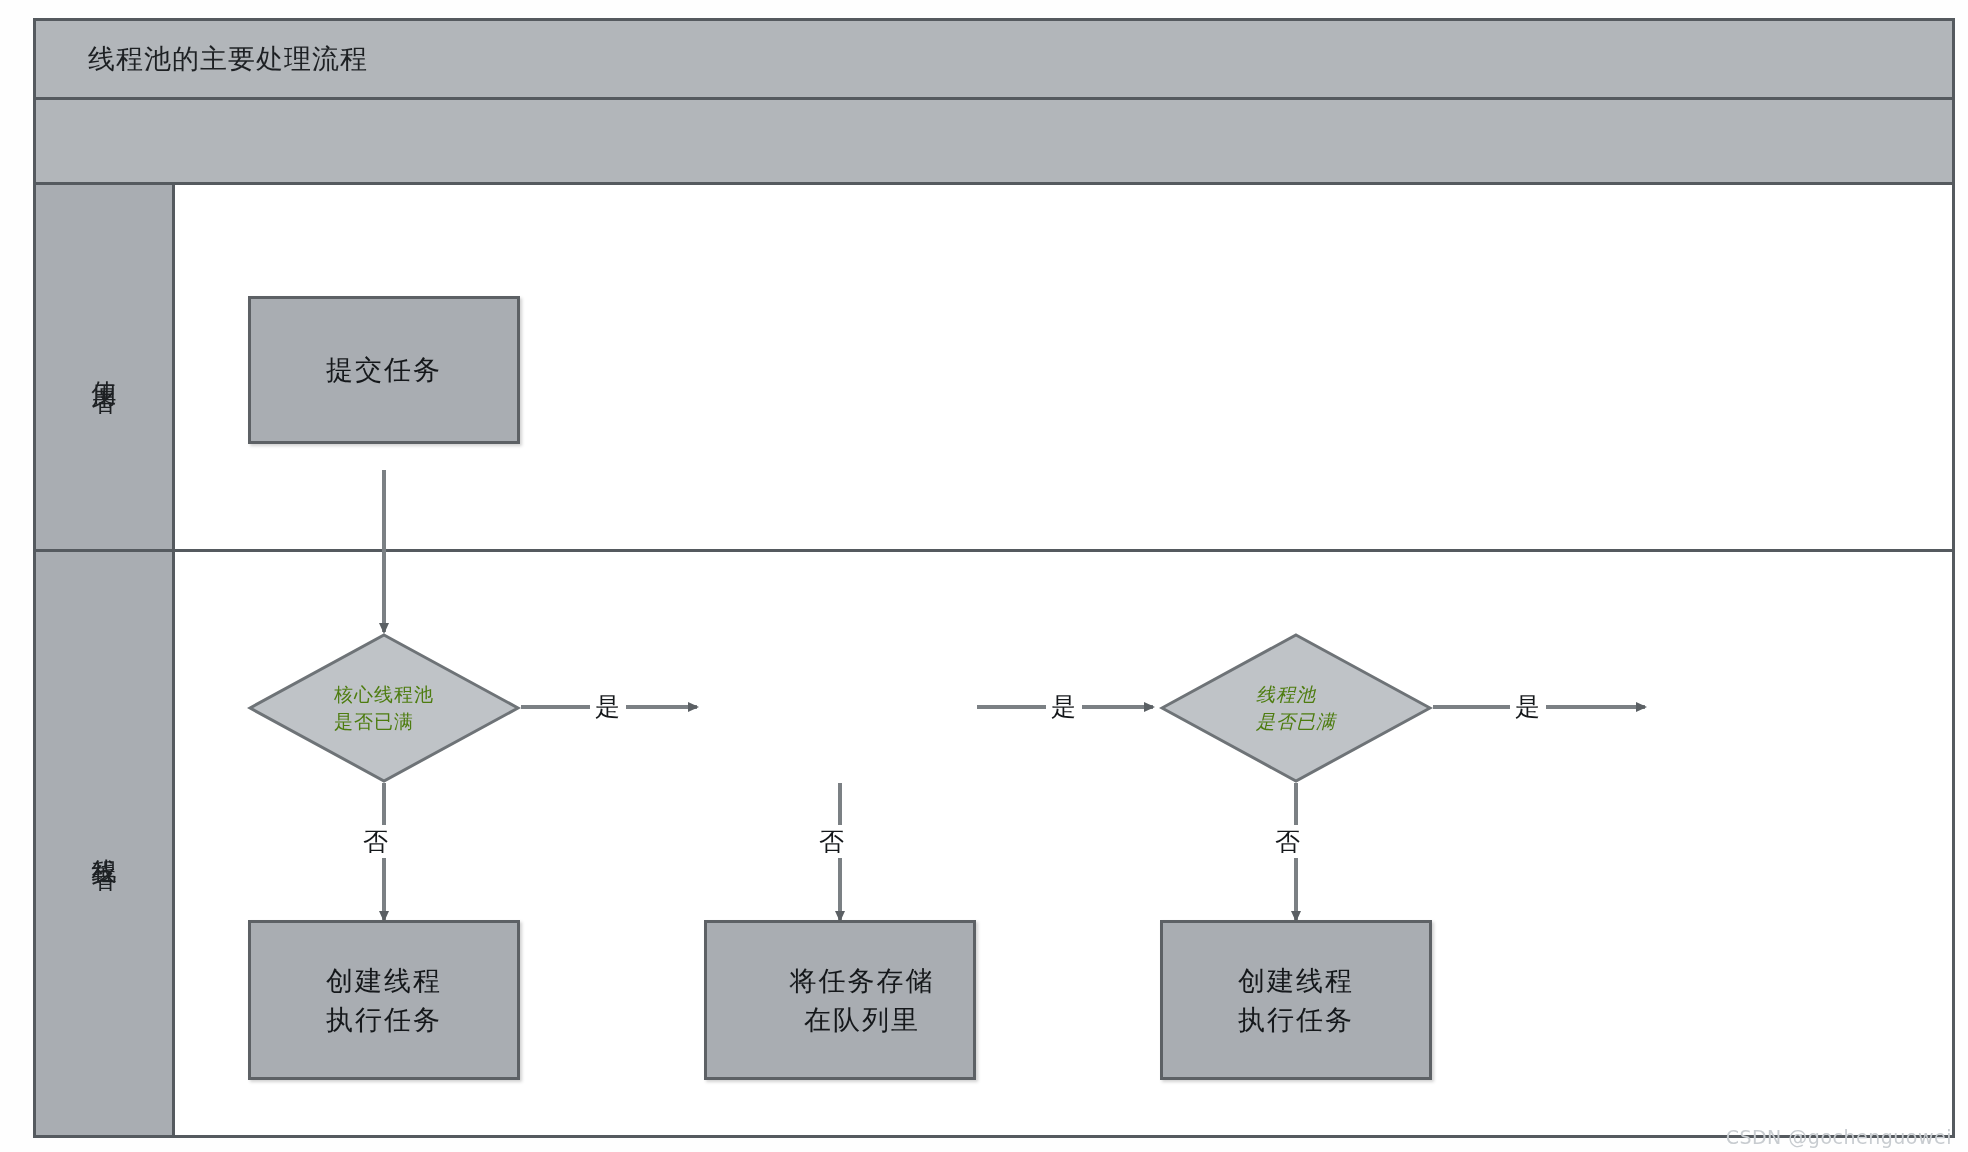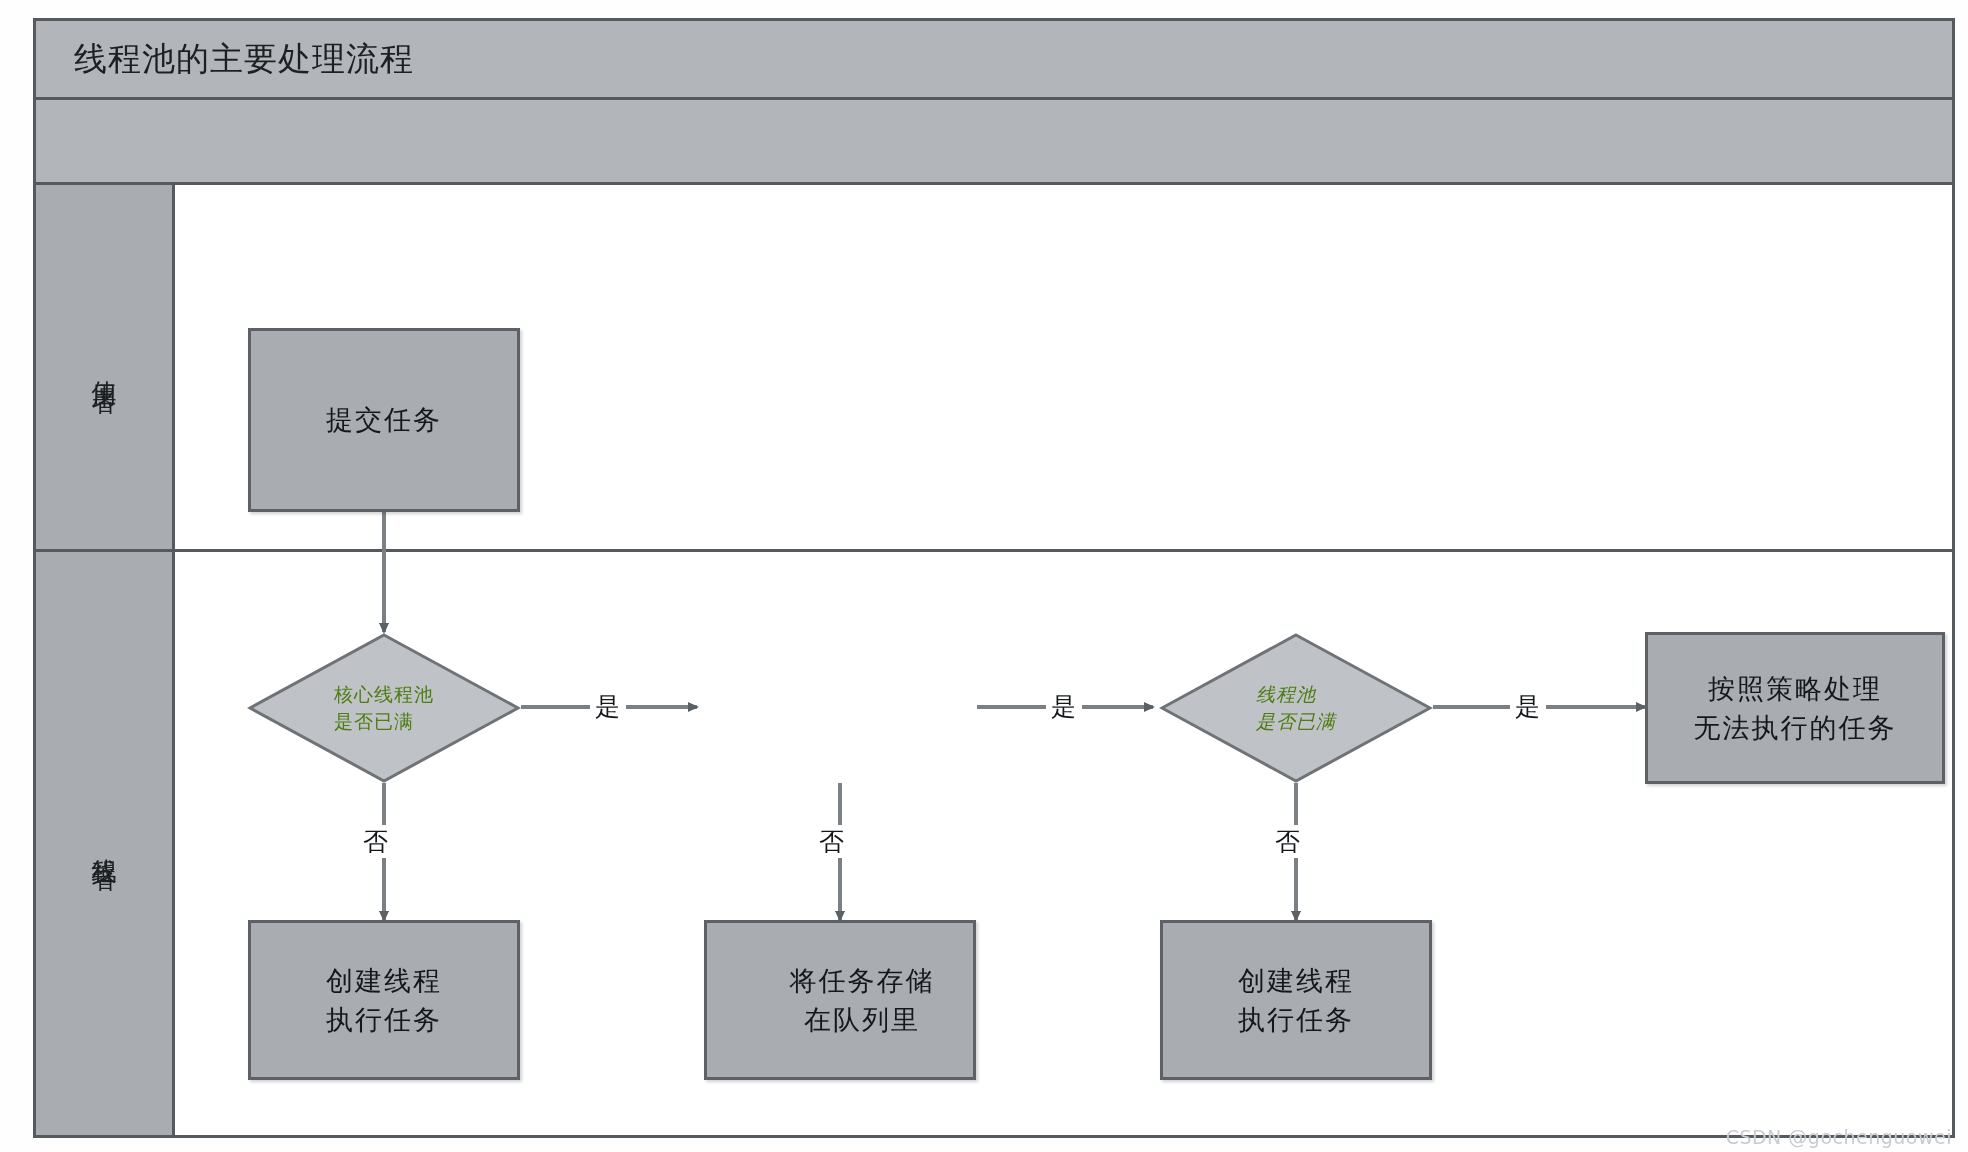--- a/index.html
+++ b/index.html
@@ -40,22 +40,22 @@
     top: 18px;
     width: 1922px;
     height: 82px;
     background: #b2b6ba;
     border: 3px solid #555a5f;
     box-sizing: border-box;
     display: flex;
     align-items: center;
   }
   .header-title {
-    padding-left: 38px;
-    font-size: 33px;
+    padding-left: 52px;
+    font-size: 27px;
     color: #1d2023;
     letter-spacing: 1px;
     font-family: "DejaVu Serif", "Liberation Serif", serif;
   }
 
   
   .sub-band {
     position: absolute;
     left: 33px;
     top: 100px;
@@ -227,28 +227,24 @@
   </svg>
 
   <div class="edge-label" style="left:590px; top:690px;">是</div>
   <div class="edge-label" style="left:1046px; top:690px;">是</div>
   <div class="edge-label" style="left:1510px; top:690px;">是</div>
 
   <div class="edge-label" style="left:358px; top:825px;">否</div>
   <div class="edge-label" style="left:814px; top:825px;">否</div>
   <div class="edge-label" style="left:1270px; top:825px;">否</div>
 
-  <div class="pbox" style="left:248px; top:328px; width:272px; height:184px;">
+  <div class="pbox" style="left:248px; top:296px; width:272px; height:148px;">
     <span class="lines">提交任务</span>
   </div>
 
-  <div class="pbox" style="left:1645px; top:632px; width:300px; height:152px;">
-    <span class="lines">按照策略处理
-无法执行的任务</span>
-  </div>
 
   <div class="pbox" style="left:248px; top:920px; width:272px; height:160px;">
     <span class="lines">创建线程
 执行任务</span>
   </div>
 
   <div class="pbox" style="left:704px; top:920px; width:272px; height:160px;padding-left:44px;">
     <span class="lines">将任务存储
 在队列里</span>
   </div>

